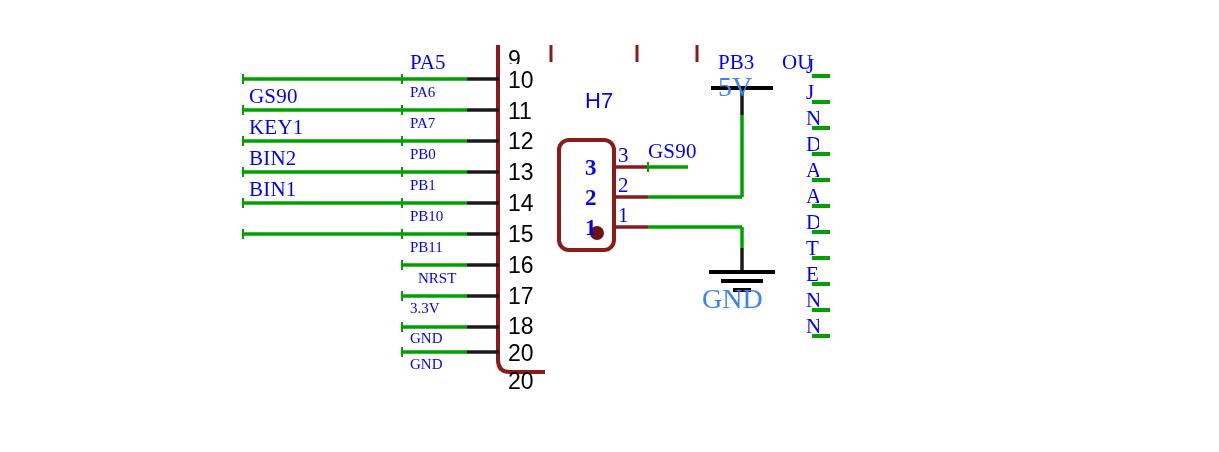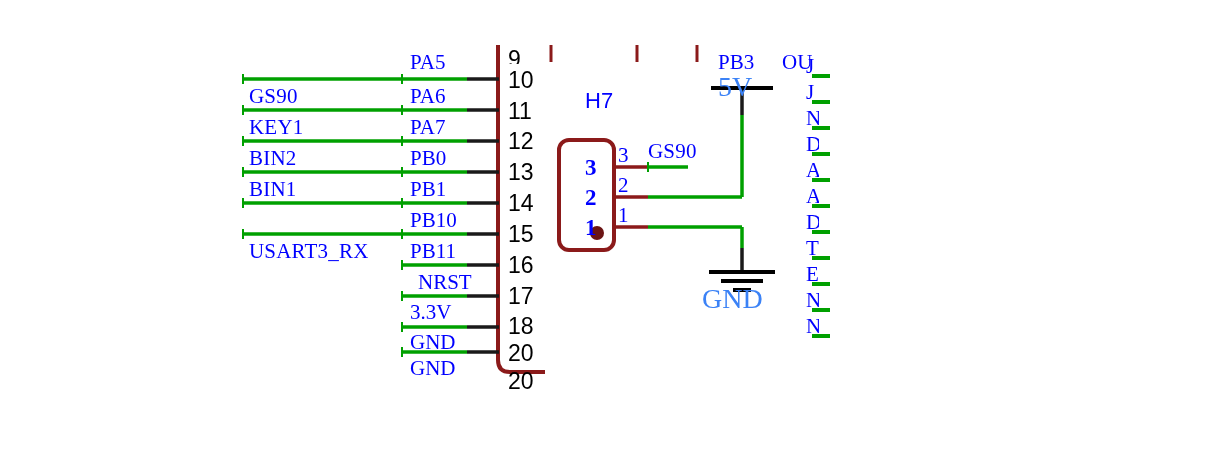--- a/index.html
+++ b/index.html
@@ -7,21 +7,21 @@
   body{
     width:1219px;height:452px;
     background:#ffffff;
     font-family:"Liberation Serif", serif;
     overflow:hidden;
     position:relative;
   }
   #canvas{position:absolute;left:0;top:0;width:1219px;height:340px;}
   .lbl{position:absolute;white-space:nowrap;}
   .net-label{color:#0000ff;font-family:"Liberation Serif",serif;font-size:21px;letter-spacing:.2px;}
-  .pin-label{color:#0000ff;font-family:"Liberation Serif",serif;font-size:21px;}
+  .pin-label{color:#0000ff;font-family:"Liberation Serif",serif;font-size:15px;}
   .pin-num{color:#000000;font-family:"Liberation Sans",sans-serif;font-size:23px;}
   .conn-num-in{color:#0000ff;font-family:"Liberation Serif",serif;font-size:23px;font-weight:bold;}
   .conn-num-out{color:#0000ff;font-family:"Liberation Serif",serif;font-size:21px;}
   .ref-des{color:#0000ff;font-family:"Liberation Sans",sans-serif;font-size:22px;}
   .pwr-label{color:#3b82f6;font-family:"Liberation Serif",serif;font-size:28px;}
   .cjk{color:#000000;font-family:"DejaVu Sans", sans-serif;font-size:38px;}
   .clip-frag{color:#0000ff;font-family:"Liberation Serif",serif;font-size:21px;}
 </style>
 </head>
 <body>
@@ -149,21 +149,20 @@
 
   <div class="lbl clip-frag" style="left:410px;top:50px;">PA5</div>
   <div class="lbl pin-num" style="left:508px;top:46px;overflow:hidden;height:18px;">9</div>
   <div class="lbl clip-frag" style="left:718px;top:50px;">PB3</div>
   <div class="lbl clip-frag" style="left:782px;top:50px;">OU</div>
 
   <div class="lbl net-label" style="left:249px;top:84px;">GS90</div>
   <div class="lbl net-label" style="left:249px;top:115px;">KEY1</div>
   <div class="lbl net-label" style="left:249px;top:146px;">BIN2</div>
   <div class="lbl net-label" style="left:249px;top:177px;">BIN1</div>
-  <div class="lbl net-label" style="left:249px;top:239px;">USART3_RX</div>
 
   <div class="lbl pin-label" style="left:410px;top:84px;">PA6</div>
   <div class="lbl pin-label" style="left:410px;top:115px;">PA7</div>
   <div class="lbl pin-label" style="left:410px;top:146px;">PB0</div>
   <div class="lbl pin-label" style="left:410px;top:177px;">PB1</div>
   <div class="lbl pin-label" style="left:410px;top:208px;">PB10</div>
   <div class="lbl pin-label" style="left:410px;top:239px;">PB11</div>
   <div class="lbl pin-label" style="left:410px;top:270px;margin-left:8px;">NRST</div>
   <div class="lbl pin-label" style="left:410px;top:300px;">3.3V</div>
   <div class="lbl pin-label" style="left:410px;top:330px;">GND</div>

